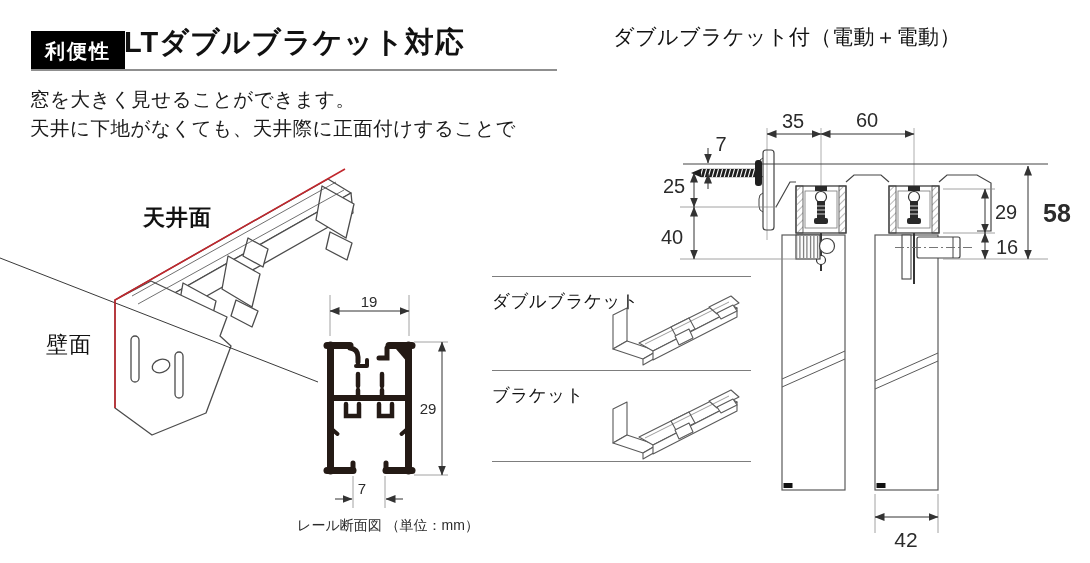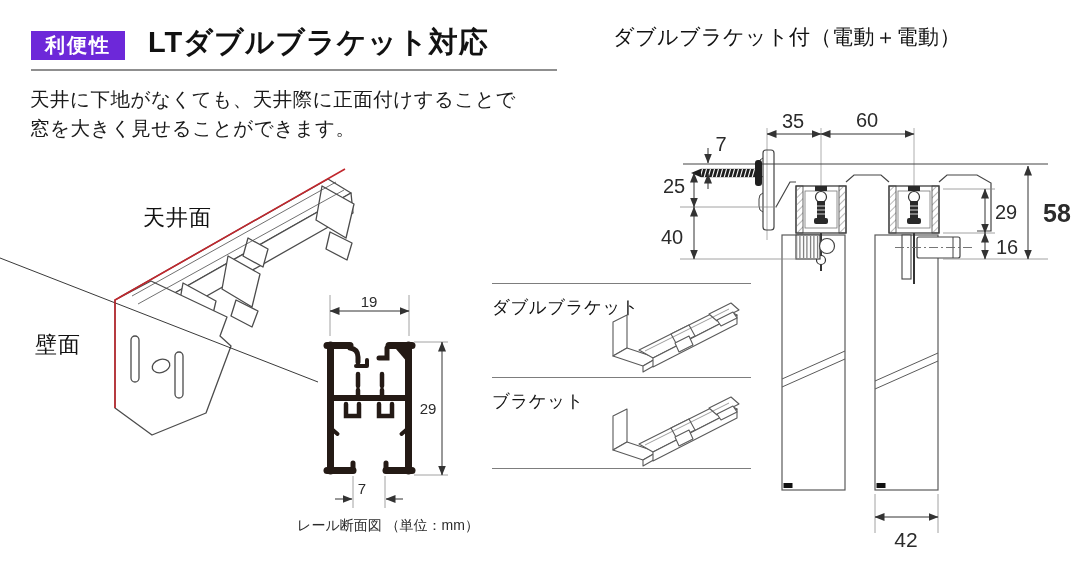--- a/index.html
+++ b/index.html
@@ -1,55 +1,55 @@
 <!DOCTYPE html>
 <html><head>
 <meta charset="utf-8">
 <style>
   html,body { margin:0; padding:0; background:#fff; }
   .page {
     position:relative; width:1090px; height:563px; background:#ffffff;
     font-family:"Liberation Sans", sans-serif; overflow:hidden; color:#1c1c1c;
   }
   .badge {
-    position:absolute; left:31px; top:31px; width:94px; height:29px;
-    background:#6d28d9; color:#fff; font-size:20px; font-weight:bold;
+    position:absolute; left:31px; top:31px; width:94px; height:40px;
+    background:#000000; color:#fff; font-size:20px; font-weight:bold;
     display:flex; align-items:center; justify-content:center; letter-spacing:2px;
   }
   .main-title {
-    position:absolute; left:148px; top:23px; font-size:29px; font-weight:bold;
+    position:absolute; left:124px; top:23px; font-size:29px; font-weight:bold;
     color:#111; letter-spacing:1px; white-space:nowrap;
   }
   .rule { position:absolute; left:31px; top:69px; width:526px; border-top:2px solid #8f8f8f; }
   .desc { position:absolute; left:30px; top:85px; font-size:19.5px; line-height:29px; letter-spacing:0.5px; color:#1a1a1a; }
   .note { position:absolute; left:30px; top:148px; font-size:14.5px; letter-spacing:0.2px; color:#1a1a1a; }
   .right-heading { position:absolute; left:613px; top:22px; font-size:21px; font-weight:normal; color:#111; line-height:29px; letter-spacing:0.5px; }
   .iso-label { position:absolute; font-size:22px; color:#111; letter-spacing:1px; }
-  .lbl-ceiling { left:143px; top:203px; }
-  .lbl-wall { left:35px; top:330px; }
+  .lbl-ceiling { left:143px; top:203px;font-weight:bold; }
+  .lbl-wall { left:46px; top:330px; }
   .svg-abs { position:absolute; }
-  .bracket-list { position:absolute; left:492px; top:283px; width:259px;font-family:Liberation Mono, monospace; }
+  .bracket-list { position:absolute; left:492px; top:276px; width:259px; }
   .bracket-row { position:relative; border-top:1.5px solid #7d7d7d; }
   .bracket-row.r1 { height:93px; }
   .bracket-row.r2 { height:90px; border-bottom:1.5px solid #7d7d7d; }
   .bracket-label { padding-top:11px; font-size:17.5px; color:#111; line-height:26px; letter-spacing:0.5px; }
   .mini-bracket { position:absolute; right:-4px; top:4px; }
   svg text { font-family:"Liberation Sans", sans-serif; fill:#2b2b2b; }
 </style>
 </head>
 <body>
 
 <div class="page">
 
   <div class="badge">利便性</div>
   <div class="main-title">LTダブルブラケット対応</div>
   <div class="rule"></div>
   <div class="desc">
+    <div>窓を大きく見せることができます。</div>
     <div>天井に下地がなくても、天井際に正面付けすることで</div>
-    <div>窓を大きく見せることができます。</div>
   </div>
 
   <div class="right-heading">
     <div>ダブルブラケット付（電動＋電動）</div>
   </div>
 
   <div class="iso-label lbl-ceiling">天井面</div>
   <div class="iso-label lbl-wall">壁面</div>
 
   <svg class="svg-abs" style="left:0;top:150px" width="400" height="310" viewBox="0 0 400 310">

